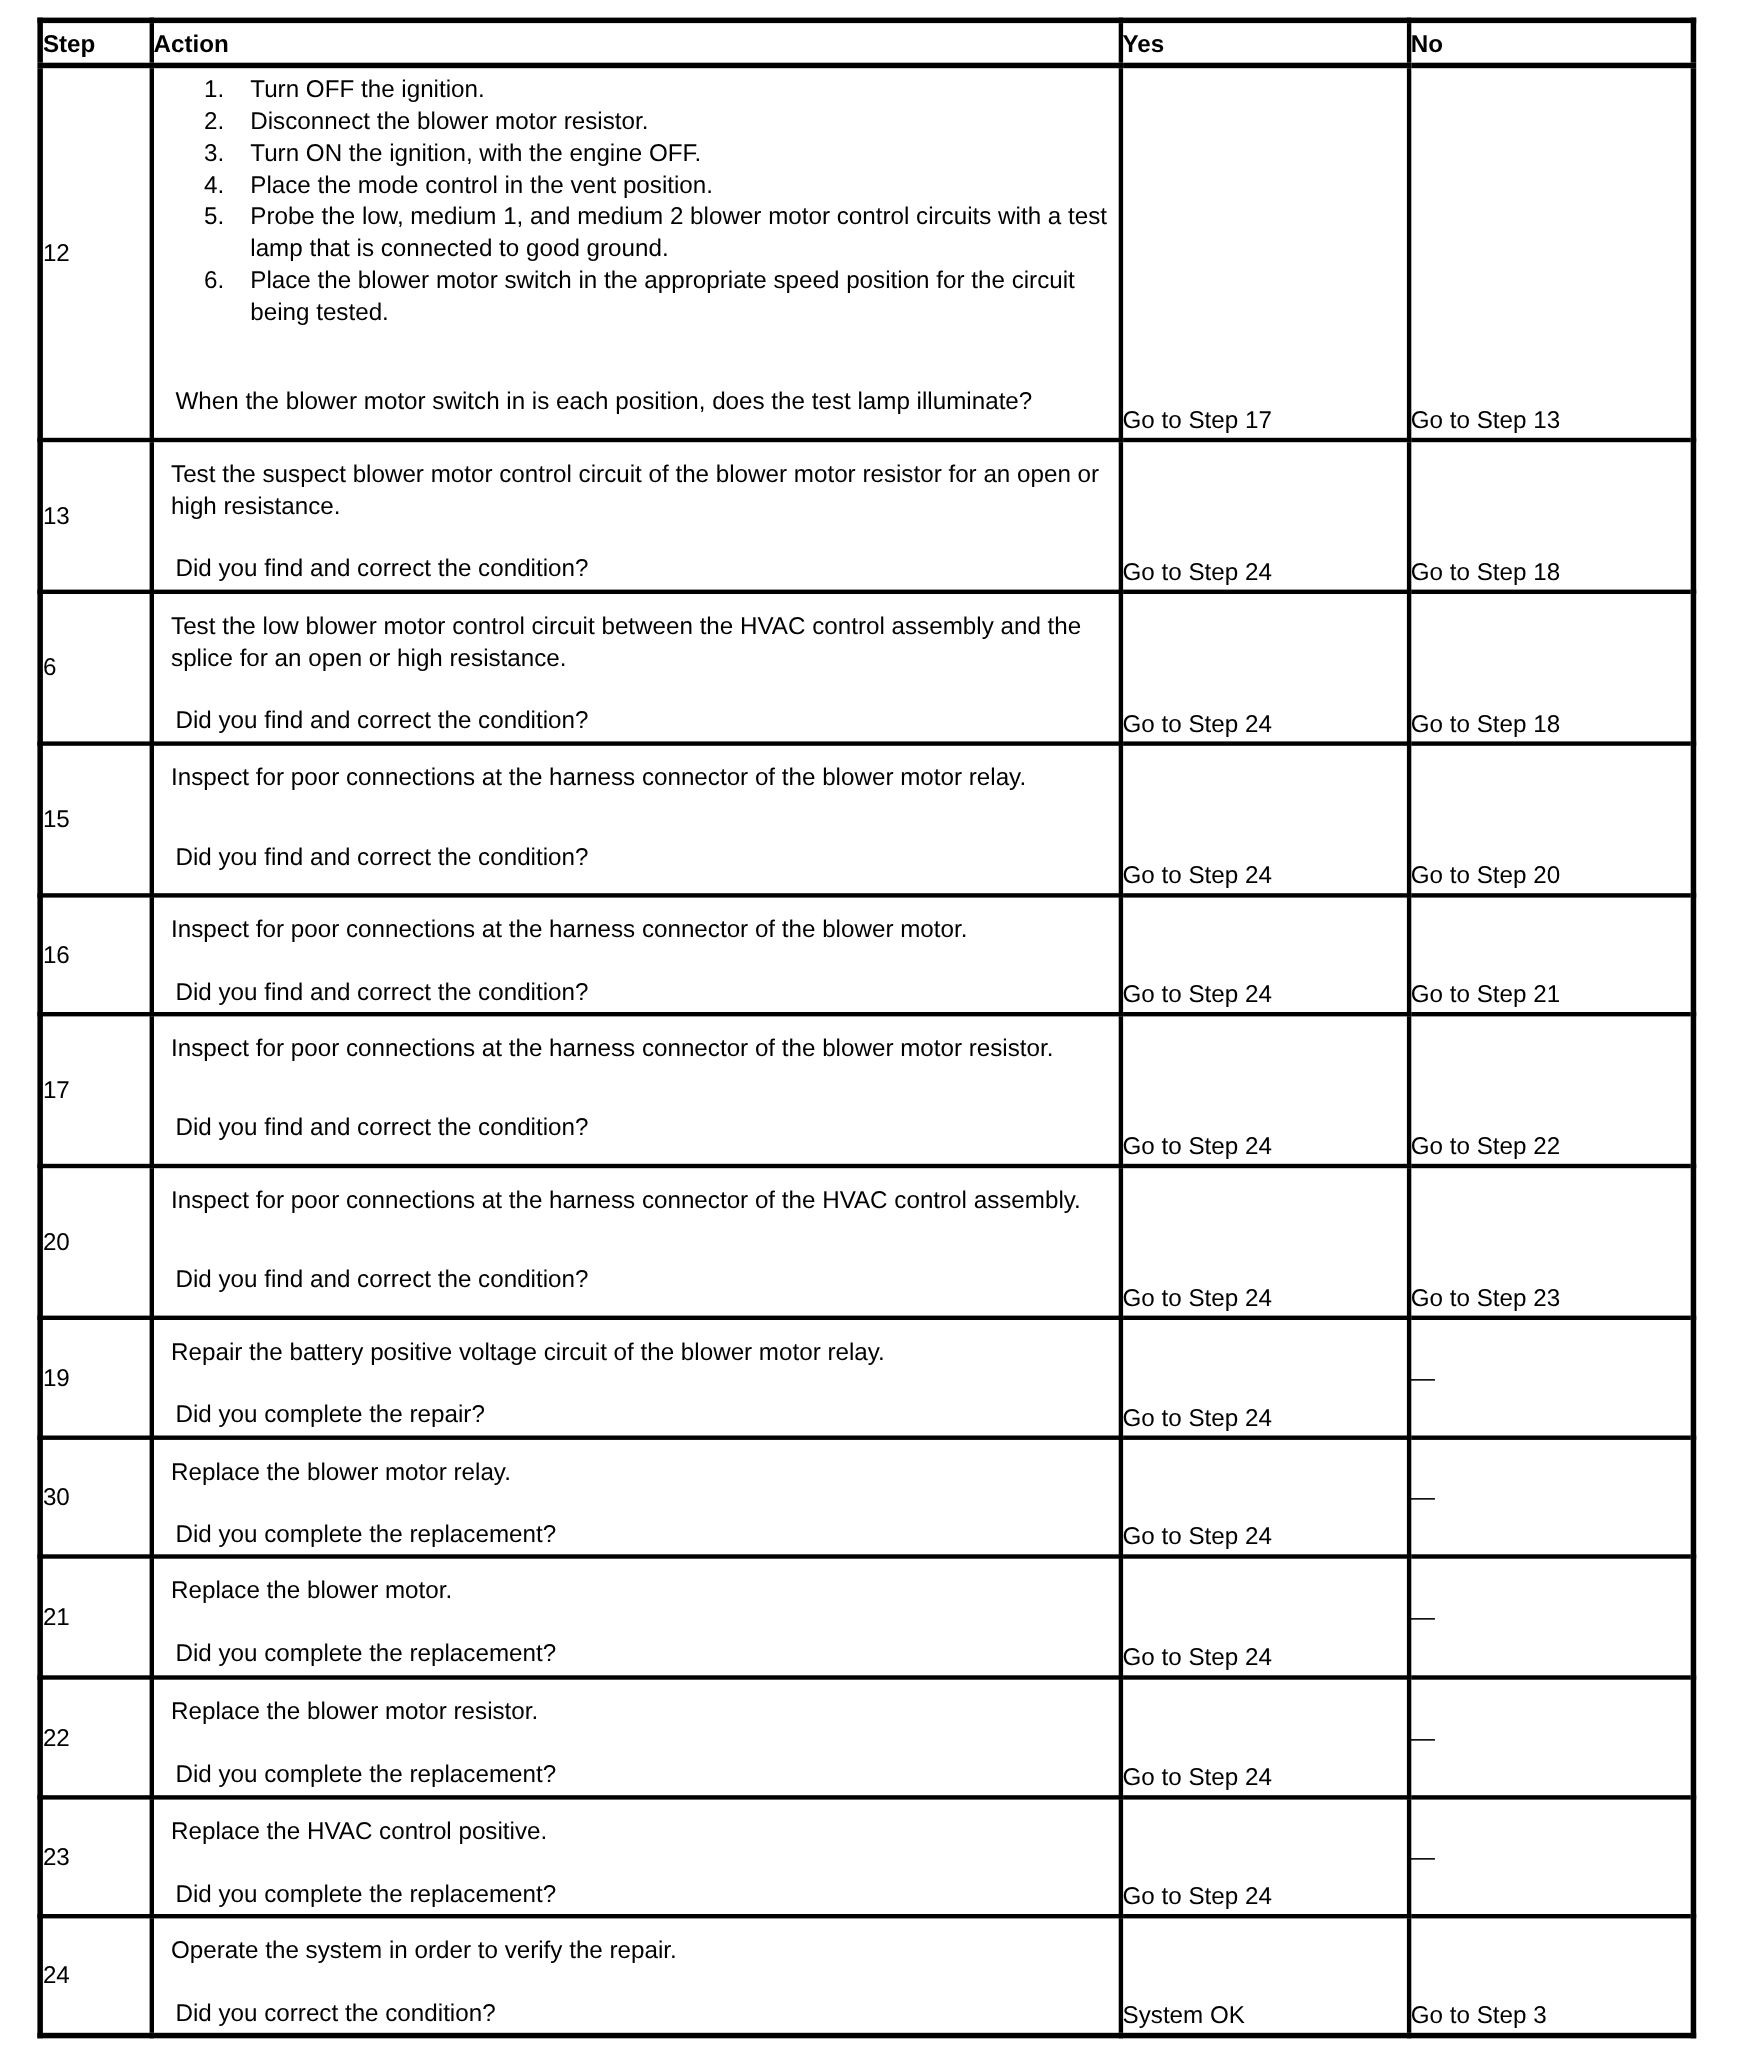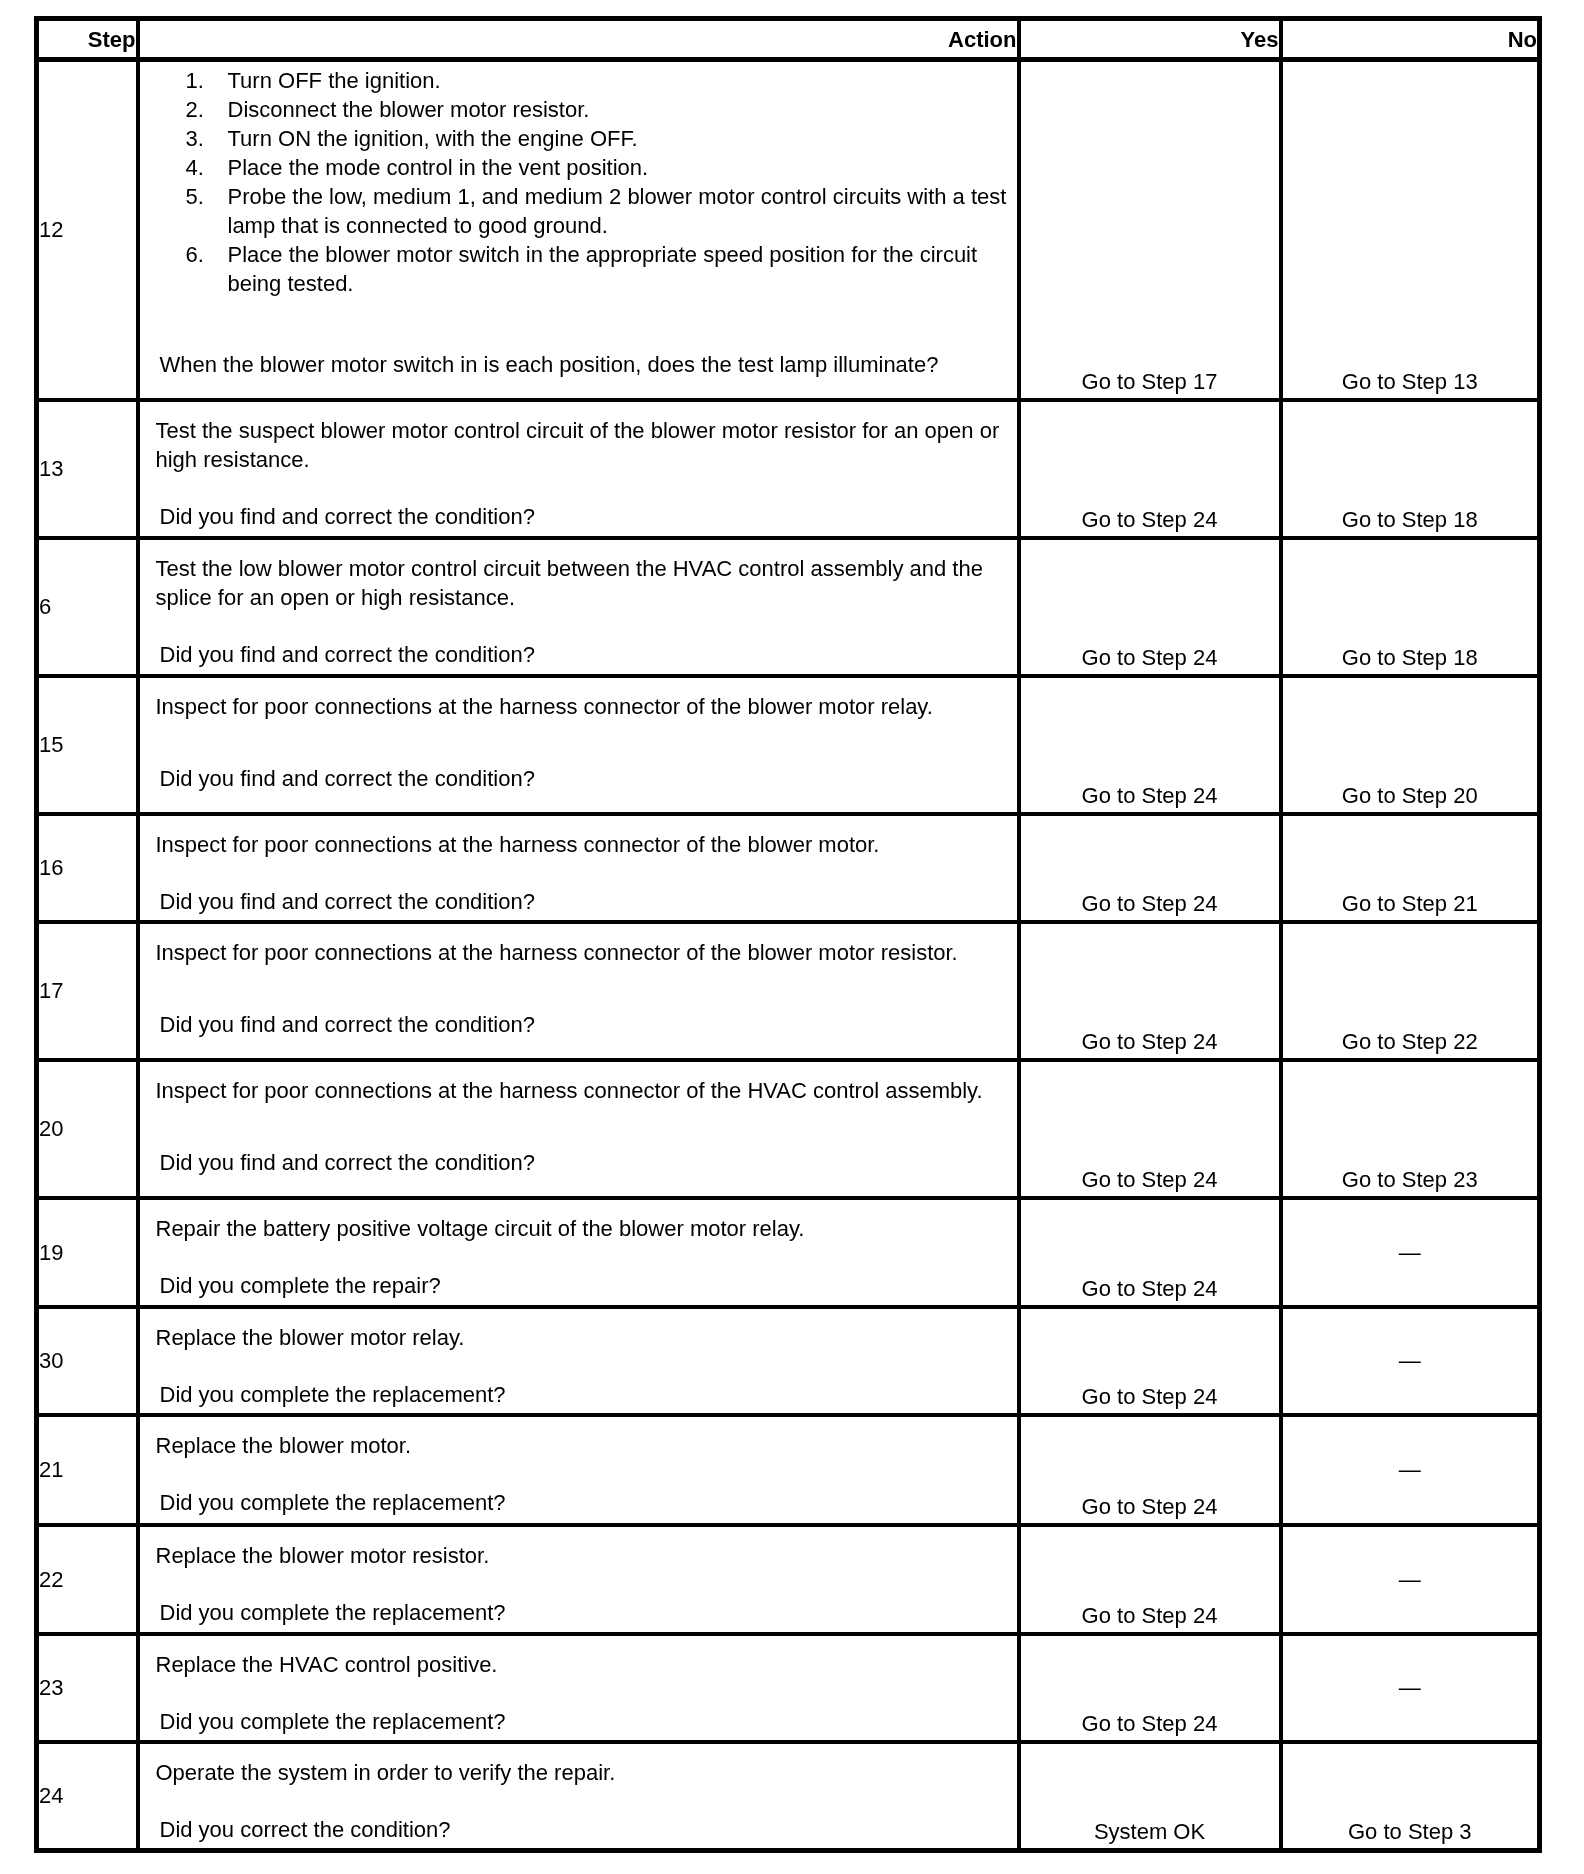--- a/index.html
+++ b/index.html
@@ -30,41 +30,40 @@
   .diag-table col.c-no { width: 259px; }
   .diag-table th, .diag-table td {
     border: 4px solid #000;
     padding: 0;
     font-size: 22px;
     line-height: 29px;
     vertical-align: top;
   }
   .diag-table th {
     font-weight: bold;
-    text-align: right;
+    text-align: left;
     vertical-align: middle;
     height: 36px;
     font-size: 22px;
   }
   .diag-table thead tr th { border-bottom-width: 5px; }
   td.step-cell {
     vertical-align: middle;
   }
   td.action-cell {
     padding: 2px 2px 2px 4px;
     position: relative;
   }
   td.action-cell .action-inner {
     display: flex;
     flex-direction: column;
     justify-content: space-between;
     height: 100%;
   }
   td.yes-cell, td.no-cell {
-    text-align: center;
     vertical-align: bottom;
     padding-bottom: 2px;
   }
   td.no-cell.dash {
     vertical-align: middle;
     padding-bottom: 0;
   }
   ol.sub-steps {
     margin: 0 0 0 0;
     padding: 0 0 0 84px;

